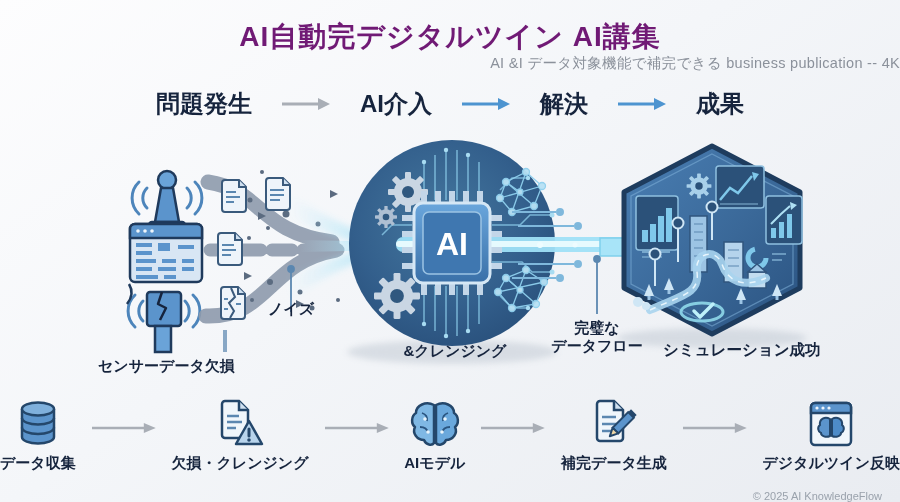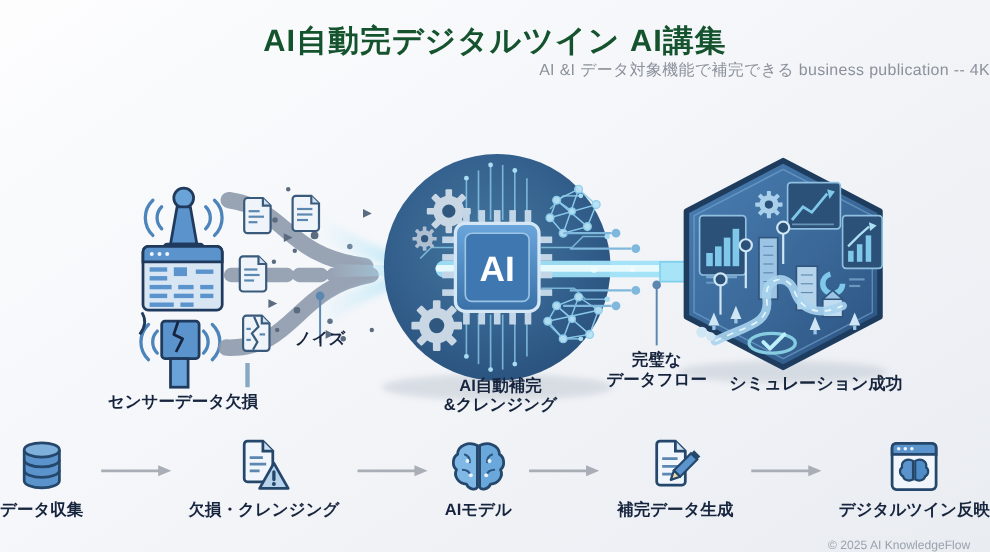--- a/index.html
+++ b/index.html
@@ -6,21 +6,21 @@
   html,body { width:900px; height:502px; overflow:hidden; }
   body {
     font-family:"Liberation Sans","DejaVu Sans",sans-serif;
     background:linear-gradient(145deg,#fdfdfe 0%,#f4f6f9 45%,#e9ecf1 100%);
     position:relative; color:#16243d;
   }
   .stage { position:absolute; inset:0; width:900px; height:502px; }
 
   .title {
     position:absolute; top:18px; left:0; width:900px; text-align:center;
-    font-size:28px; font-weight:bold; color:#14532d; letter-spacing:1px;
+    font-size:28px; font-weight:bold; color:#701a75; letter-spacing:1px;
   }
   .subtitle {
     position:absolute; top:54px; left:0; width:900px; text-align:right;
     font-size:14.5px; color:#8b919b; letter-spacing:.3px;
   }
 
   .flow-row {
     position:absolute; top:88px; left:0; width:900px;
     display:flex; justify-content:center; align-items:center; gap:28px;
   }
@@ -49,20 +49,38 @@
   }
 </style>
 </head>
 <body>
 
 <div class="stage">
 
   <div class="title">AI自動完デジタルツイン AI講集</div>
   <div class="subtitle">AI &amp;I データ対象機能で補完できる business publication -- 4K</div>
 
+  <div class="flow-row">
+    <span class="flow-step">問題発生</span>
+    <svg class="flow-arrow" width="52" height="16" viewBox="0 0 52 16">
+      <line x1="2" y1="8" x2="40" y2="8" stroke="#a9aeb6" stroke-width="3"></line>
+      <polygon points="38,2 50,8 38,14" fill="#a9aeb6"></polygon>
+    </svg>
+    <span class="flow-step">AI介入</span>
+    <svg class="flow-arrow" width="52" height="16" viewBox="0 0 52 16">
+      <line x1="2" y1="8" x2="40" y2="8" stroke="#4d94d0" stroke-width="3"></line>
+      <polygon points="38,2 50,8 38,14" fill="#4d94d0"></polygon>
+    </svg>
+    <span class="flow-step">解決</span>
+    <svg class="flow-arrow" width="52" height="16" viewBox="0 0 52 16">
+      <line x1="2" y1="8" x2="40" y2="8" stroke="#4d94d0" stroke-width="3"></line>
+      <polygon points="38,2 50,8 38,14" fill="#4d94d0"></polygon>
+    </svg>
+    <span class="flow-step">成果</span>
+  </div>
 
   <svg class="art" width="900" height="502" viewBox="0 0 900 502">
     <defs>
       <radialGradient id="circleGrad" cx="45%" cy="40%" r="70%">
         <stop offset="0%" stop-color="#44779e"></stop>
         <stop offset="60%" stop-color="#335f8c"></stop>
         <stop offset="100%" stop-color="#274d78"></stop>
       </radialGradient>
       <linearGradient id="chipGrad" x1="0" y1="0" x2="0" y2="1">
         <stop offset="0%" stop-color="#6aa6dc"></stop>
@@ -473,21 +491,20 @@
         <circle cx="291" cy="269" r="3" fill="#5b87b0"></circle>
       <line x1="597" y1="262" x2="597" y2="314"></line>
         <circle cx="597" cy="259" r="3" fill="#5b87b0"></circle>
       <line x1="225" y1="330" x2="225" y2="352" stroke="#5b87b0" stroke-width="4" opacity=".7"></line>
     </g>
   </svg>
 
   <div class="lbl" style="left:98px; top:357px;">センサーデータ欠損</div>
   <div class="lbl" style="left:268px; top:300px;">ノイズ</div>
   <div class="lbl center" style="left:392px; top:342px; width:126px;">
-    <div>AI自動補完</div>
     <div>&amp;クレンジング</div>
   </div>
   <div class="lbl center" style="left:544px; top:319px; width:106px;">
     <div>完璧な</div>
     <div>データフロー</div>
   </div>
   <div class="lbl" style="left:663px; top:341px; font-size:15.5px;">シミュレーション成功</div>
 
   <div class="pipeline">
 

